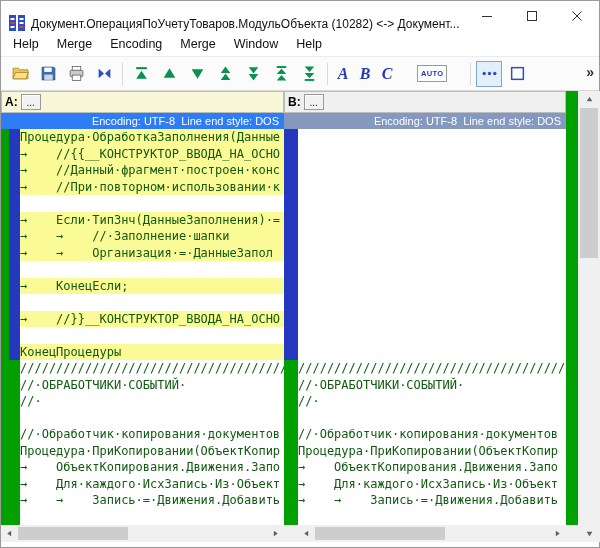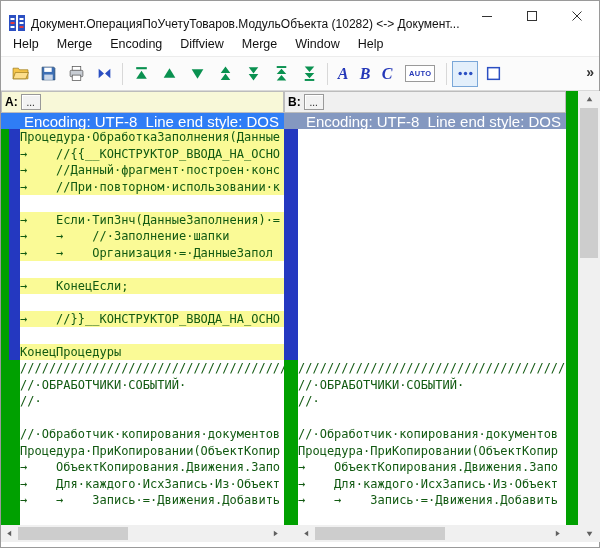--- a/index.html
+++ b/index.html
@@ -18,34 +18,34 @@
   
   .menubar{height:26px;display:flex;align-items:center;font-size:12.5px;color:#111;padding-left:3px;border-bottom:1px solid #ececec;}
   .menu-item{padding:4px 9px;white-space:nowrap;}
 
   
   .toolbar{height:34px;display:flex;align-items:center;padding-left:5px;background:#fbfbfb;border-bottom:1px solid #d9d9d9;position:relative;}
   .tb-btn{width:26px;height:26px;display:flex;align-items:center;justify-content:center;margin:0 1px;border:1px solid transparent;}
   .tb-btn svg{width:17px;height:17px;display:block;}
   .tb-btn.pressed{border:1px solid #7aa7d8;background:#e3effb;}
   .tb-letter{font-family:"Liberation Serif",serif;font-weight:bold;font-style:italic;font-size:16px;color:#2437b8;width:20px;}
-  .tb-auto{width:auto;border:1px solid #9a9a9a;background:#fff;font-size:7.5px;font-weight:700;color:#2437b8;padding:3px 3px;margin:0 7px;letter-spacing:.3px;height:auto;}
+  .tb-auto{width:auto;border:1px solid #9a9a9a;background:#fff;font-size:7.5px;font-weight:700;color:#2437b8;padding:3px 3px;margin:0 19px;letter-spacing:.3px;height:auto;}
   .tb-sep{width:1px;height:22px;background:#d8d8d8;margin:0 4px;flex:none;}
   .tb-overflow{position:absolute;right:5px;top:7px;font-size:14px;color:#333;font-weight:bold;}
 
   
   .pane-header{position:absolute;top:90px;height:22px;display:flex;align-items:center;font-size:12px;border:1px solid #bcbcbc;padding:0 3px;}
   .pane-header.a{left:0;width:283px;background:#f8f8d8;}
   .pane-header.b{left:283px;width:282px;background:#f0f0f0;}
   .ph-label{font-weight:700;margin-right:3px;flex:none;}
   .ph-name{flex:1;white-space:nowrap;overflow:hidden;}
   .browse-btn{flex:none;width:20px;height:16px;font-size:10px;line-height:11px;border:1px solid #999;background:#f2f2f2;box-shadow:inset 1px 1px 0 #fff;text-align:center;color:#222;}
 
   
-  .enc{position:absolute;top:112px;height:16px;color:#fff;font-size:15px;display:flex;align-items:center;justify-content:flex-end;padding-right:5px;white-space:pre;}
+  .enc{position:absolute;top:112px;height:16px;color:#fff;font-size:11px;display:flex;align-items:center;justify-content:flex-end;padding-right:5px;white-space:pre;}
   .enc.a{left:0;width:283px;background:var(--active-info-bar,#2f7df5);}
   .enc.b{left:283px;width:282px;background:var(--inactive-info-bar,#8498c0);}
 
   
   .strip{position:absolute;top:128px;height:396px;background:var(--overview-green,#00a000);}
   .strip .blue{width:100%;height:231px;background:var(--overview-blue,#2438c0);}
   #stripAOuter{left:0;width:8px;}
   #stripAInner{left:8px;width:11px;}
   #stripMid{left:283px;width:14px;}
   .overview-col{position:absolute;left:565px;top:90px;width:12px;height:434px;background:var(--overview-green,#00a000);}
@@ -109,21 +109,20 @@
             <path d="M0.5 0.5 L9.5 9.5 M9.5 0.5 L0.5 9.5" stroke="#333" stroke-width="1"></path>
           </svg>
         </div>
     </div>
   </div>
 
   <div class="menubar">
       <span class="menu-item">Help</span>
       <span class="menu-item">Merge</span>
       <span class="menu-item">Encoding</span>
-      <span class="menu-item">Diffview</span>
       <span class="menu-item">Merge</span>
       <span class="menu-item">Window</span>
       <span class="menu-item">Help</span>
     </div>
 
   <div class="toolbar">
     <div style="display:flex;align-items:center;">
         <div class="tb-btn">
           <svg viewBox="0 0 16 16">
             <path d="M1 3h5l1 1.5h8V13H1z" fill="#f7c64a" stroke="#9c7c1e" stroke-width="0.7"></path>

